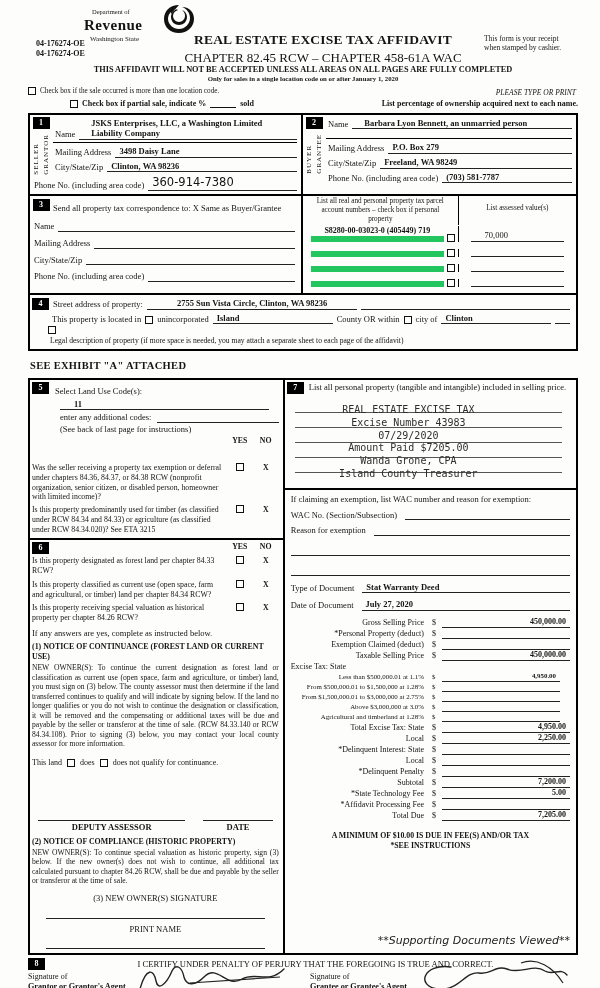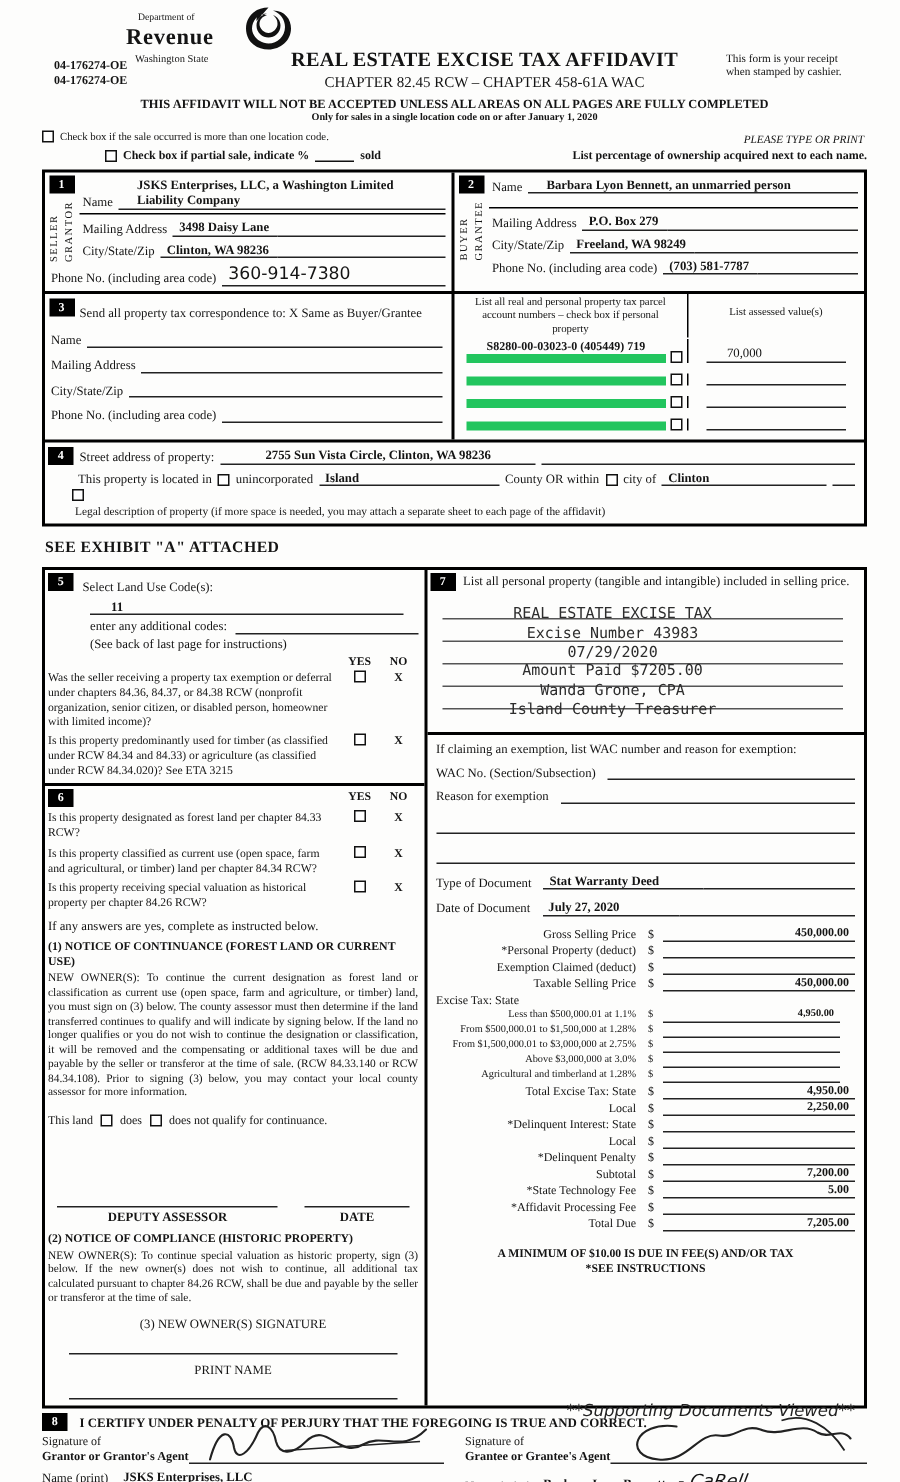--- a/index.html
+++ b/index.html
@@ -13,21 +13,21 @@
   
   .hdr { position:relative; height:58px; }
   .logo { position:absolute; left:56px; top:2px; }
   .logo .dept { font-size:6.5px; margin-left:8px; }
   .logo .rev  { font-size:15px; font-weight:bold; letter-spacing:0.5px; }
   .logo .st   { font-size:7px; margin-left:6px; }
   .logo svg   { position:absolute; left:78px; top:-4px; }
   .formnums { position:absolute; left:8px; top:33px; font-weight:bold; font-size:8px; line-height:1.3; }
   .titleblk { position:absolute; left:130px; top:26px; width:330px; text-align:center; }
   .title   { font-size:13.5px; font-weight:bold; letter-spacing:0.2px; }
-  .subtitle{ font-size:10px; margin-top:1px;text-align:center; }
+  .subtitle{ font-size:13px; margin-top:1px;text-align:center; }
   .receipt { position:absolute; right:2px; top:28px; width:92px; font-size:7.5px; text-align:left; }
   .warn { text-align:center; font-weight:bold; font-size:8.3px; margin-top:1px; }
   .only { text-align:center; font-weight:bold; font-size:6.8px; }
   .typeprint { position:absolute; right:24px; top:88px; font-size:7.5px;font-style:italic; }
   .cbrow1 { margin-top:3px; font-size:7.2px; display:flex; align-items:center; gap:4px; }
   .cbrow2 { margin-top:3px; display:flex; align-items:center; font-weight:bold; font-size:8px; }
   .cbrow2 .left { display:flex; align-items:center; gap:4px; margin-left:42px; flex:1; }
   .cb { display:inline-block; width:8px; height:8px; border:1px solid #111; background:#fff; flex:none; vertical-align:-1px; }
   .pctline { display:inline-block; width:26px; border-bottom:1px solid #111; height:8px; }
   
@@ -104,21 +104,21 @@
   .mrow .ml { flex:1; text-align:right; padding-right:8px; white-space:nowrap; }
   .mrow .md { width:10px; flex:none; }
   .mrow .mv { width:128px; flex:none; border-bottom:1px solid #222; text-align:right; font-weight:bold; padding-right:4px; }
   .mrow.sm { font-size:6.9px; height:10px; }
   .mrow.sm .mv { width:118px; margin-right:10px; }
   .mrow.noline .mv { border-bottom:none; }
   .minnote { text-align:center; font-weight:bold; font-size:7.8px; margin-top:10px; }
   
   .sec8 { margin-top:2px; }
   .certline { display:flex; align-items:center; gap:8px; margin-top:3px; }
-  .cert { font-weight:bold; font-size:8.6px; flex:1; }
+  .cert { font-weight:normal; font-size:8.6px; flex:1; text-align:center; }
   .sigs { display:flex; gap:14px; margin-top:2px; }
   .sigcol { flex:1; position:relative; }
   .sigrow { display:flex; align-items:flex-end; }
   .siglab { font-size:8px; white-space:nowrap; }
   .siglab b { font-size:8.2px; }
   .sigline { flex:1; border-bottom:1px solid #222; position:relative; height:14px; }
   .sigline svg { position:absolute; bottom:-4px; left:4px; }
   .nprow { display:flex; align-items:flex-end; margin-top:3px; }
   .hand { font-family:"DejaVu Sans", sans-serif; font-style:italic; display:inline-block;
           transform:skewX(-10deg); font-size:13px; white-space:nowrap; }
@@ -343,21 +343,21 @@
         <div class="addl">
           <span>enter any additional codes:</span>
           <span class="fillline" style="margin-left:6px;"></span>
         </div>
         <div class="seeback">(See back of last page for instructions)</div>
         <div class="ynhead" style="margin-top:2px;">
           <span class="sp"></span>
           <span class="ya">YES</span>
           <span class="na">NO</span>
         </div>
-        <div class="yn" style="margin-top:1px;">
+        <div class="yn" style="margin-top:17px;">
           <span class="q">Was the seller receiving a property tax exemption or deferral under chapters 84.36, 84.37, or 84.38 RCW (nonprofit organization, senior citizen, or disabled person, homeowner with limited income)?</span>
           <span class="ya"><span class="cb"></span></span>
           <span class="na ansx">X</span>
         </div>
         <div class="yn" style="margin-top:3px;">
           <span class="q">Is this property predominantly used for timber (as classified under RCW 84.34 and 84.33) or agriculture (as classified under RCW 84.34.020)? See ETA 3215</span>
           <span class="ya"><span class="cb"></span></span>
           <span class="na ansx">X</span>
         </div>
       </div>

